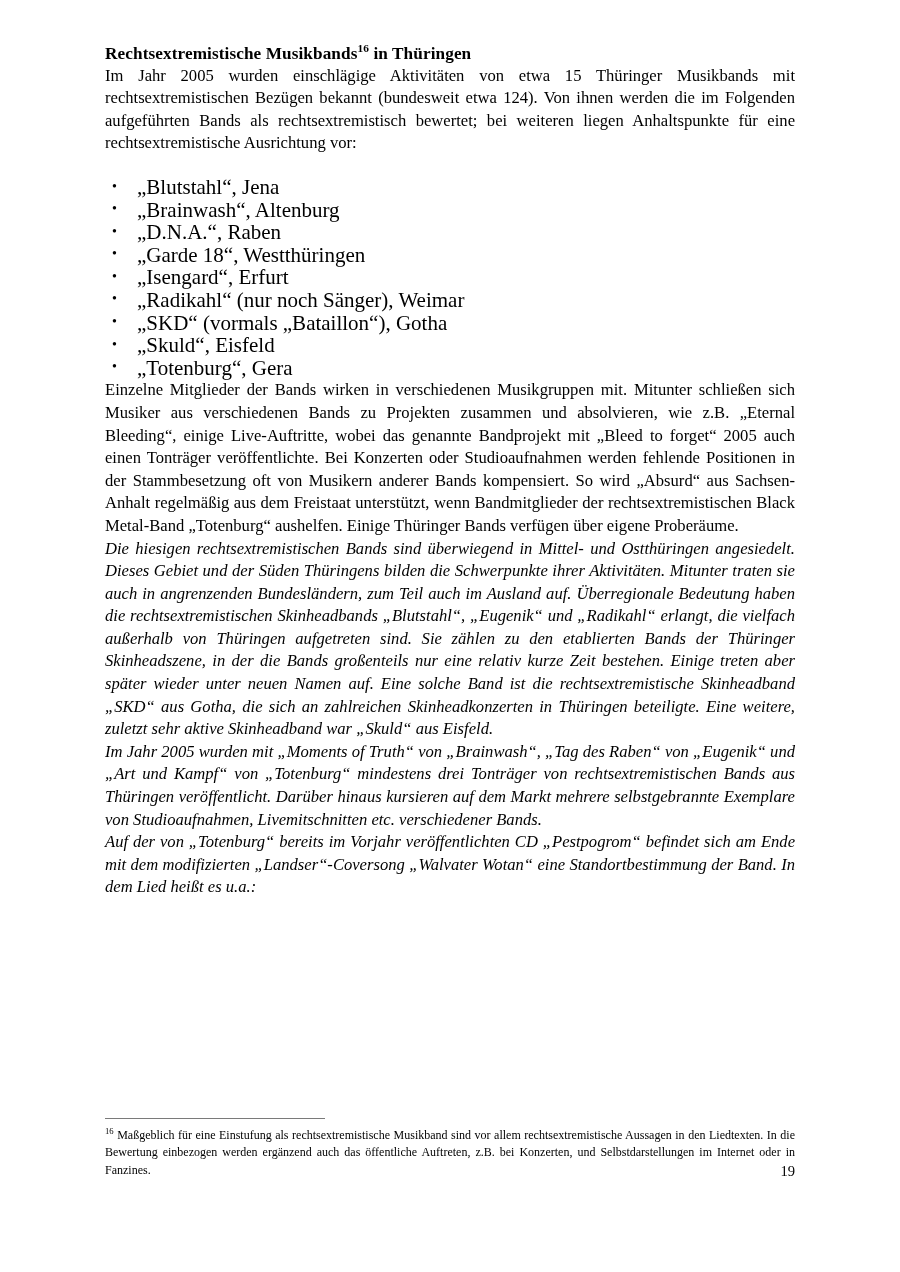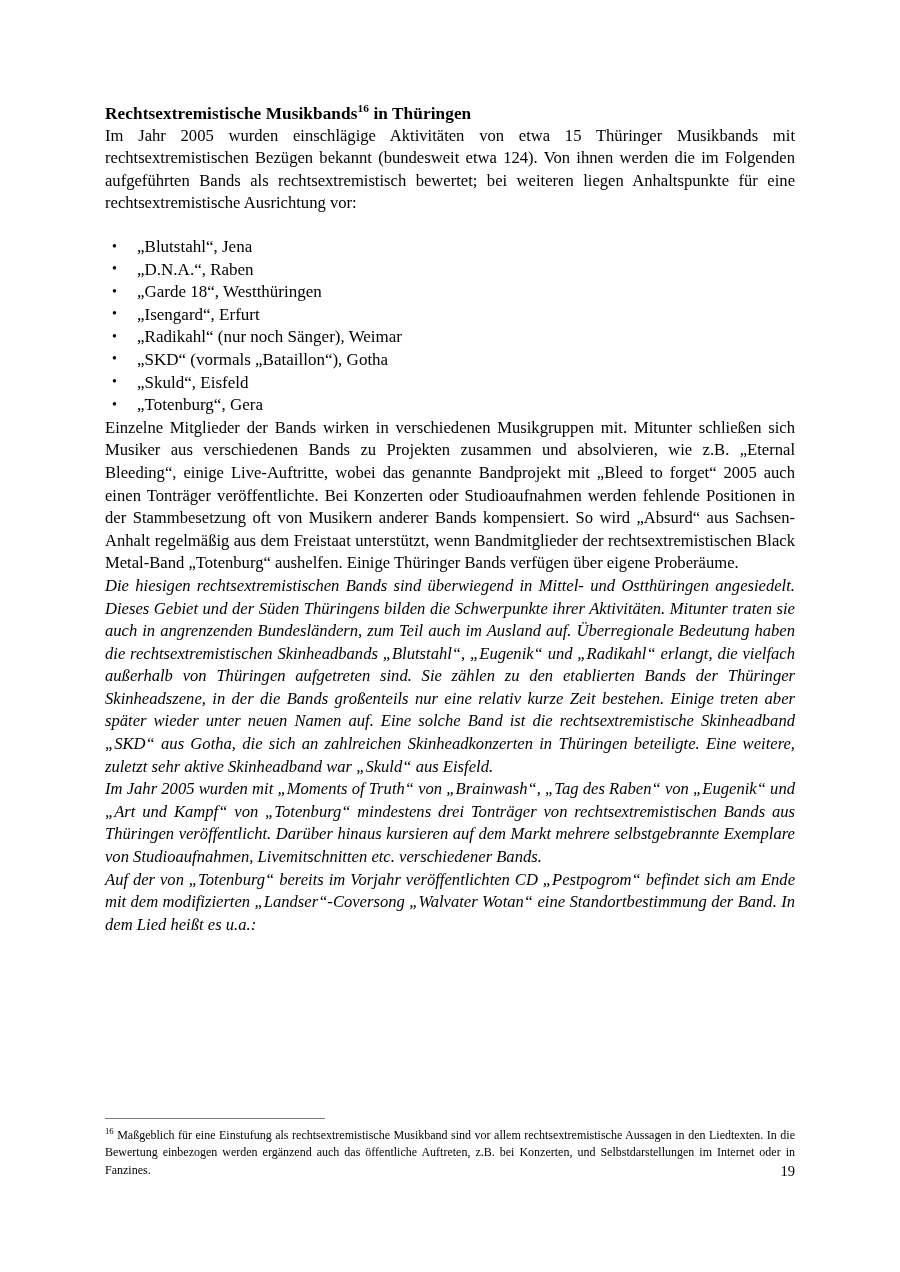--- a/index.html
+++ b/index.html
@@ -21,21 +21,21 @@
     left: 105px;
     top: 0;
     width: 690px;
     height: 1272px;
   }
   .heading {
     font-size: 17.2px;
     font-weight: bold;
     line-height: 1.2;
     margin: 0;
-    padding-top: 104px;
+    padding-top: 44px;
     letter-spacing: 0.1px;
   }
   .heading sup {
     font-size: 0.66em;
     vertical-align: super;
     line-height: 0;
     font-weight: bold;
   }
   p.body-par {
     font-size: 16.6px;
@@ -45,21 +45,21 @@
     hyphens: manual;
   }
   .par-gap-lg { margin-top: 23px; }
   .par-gap-md { margin-top: 22px; font-style: italic; }
   ul.band-list {
     list-style: none;
     margin: 21px 0 0 0;
     padding: 0;
   }
   ul.band-list li {
-    font-size: 17px;
+    font-size: 21px;
     line-height: 22.6px;
     position: relative;
     padding-left: 32px;
   }
   ul.band-list li::before {
     content: "\2022";
     position: absolute;
     left: 7px;
     top: -0.5px;
     font-size: 14px;
@@ -102,20 +102,21 @@
 <body>
 
 <div class="page">
 
   <h1 class="heading"><span>Rechtsextremistische Musikbands</span><sup>16</sup><span> in Thüringen</span></h1>
 
   <p class="body-par par-gap-lg">Im Jahr 2005 wurden einschlägige Aktivitäten von etwa 15 Thüringer Musikbands mit rechtsextremistischen Bezügen bekannt (bundesweit etwa 124). Von ihnen werden die im Folgenden aufgeführten Bands als rechtsextremistisch bewertet; bei weiteren liegen Anhaltspunkte für eine rechtsextremistische Ausrichtung vor:</p>
 
   <ul class="band-list">
     <li>„Blutstahl“, Jena</li>
+    <li>„Brainwash“, Altenburg</li>
     <li>„D.N.A.“, Raben</li>
     <li>„Garde 18“, Westthüringen</li>
     <li>„Isengard“, Erfurt</li>
     <li>„Radikahl“ (nur noch Sänger), Weimar</li>
     <li>„SKD“ (vormals „Bataillon“), Gotha</li>
     <li>„Skuld“, Eisfeld</li>
     <li>„Totenburg“, Gera</li>
   </ul>
 
   <p class="body-par par-gap-lg">Einzelne Mitglieder der Bands wirken in verschiedenen Musikgruppen mit. Mitunter schließen sich Musiker aus verschiedenen Bands zu Projekten zusammen und absolvieren, wie z.B. „Eternal Bleeding“, einige Live-Auftritte, wobei das genannte Bandprojekt mit „Bleed to forget“ 2005 auch einen Tonträger veröffentlichte. Bei Konzerten oder Studioaufnahmen werden fehlende Positionen in der Stammbesetzung oft von Musikern anderer Bands kompensiert. So wird „Absurd“ aus Sachsen-Anhalt regelmäßig aus dem Freistaat unterstützt, wenn Bandmitglieder der rechtsextremistischen Black Metal-Band „Totenburg“ aushelfen. Einige Thüringer Bands verfügen über eigene Proberäume.</p>

